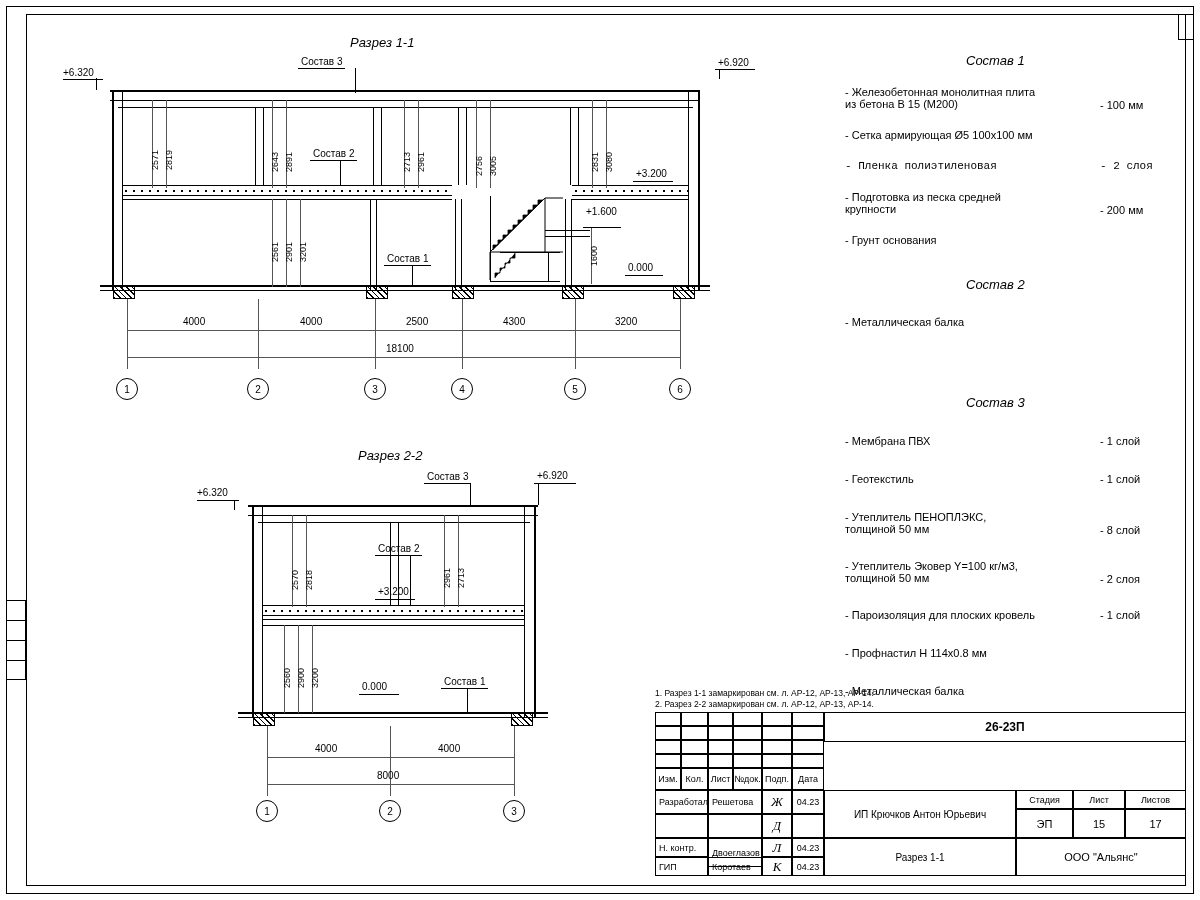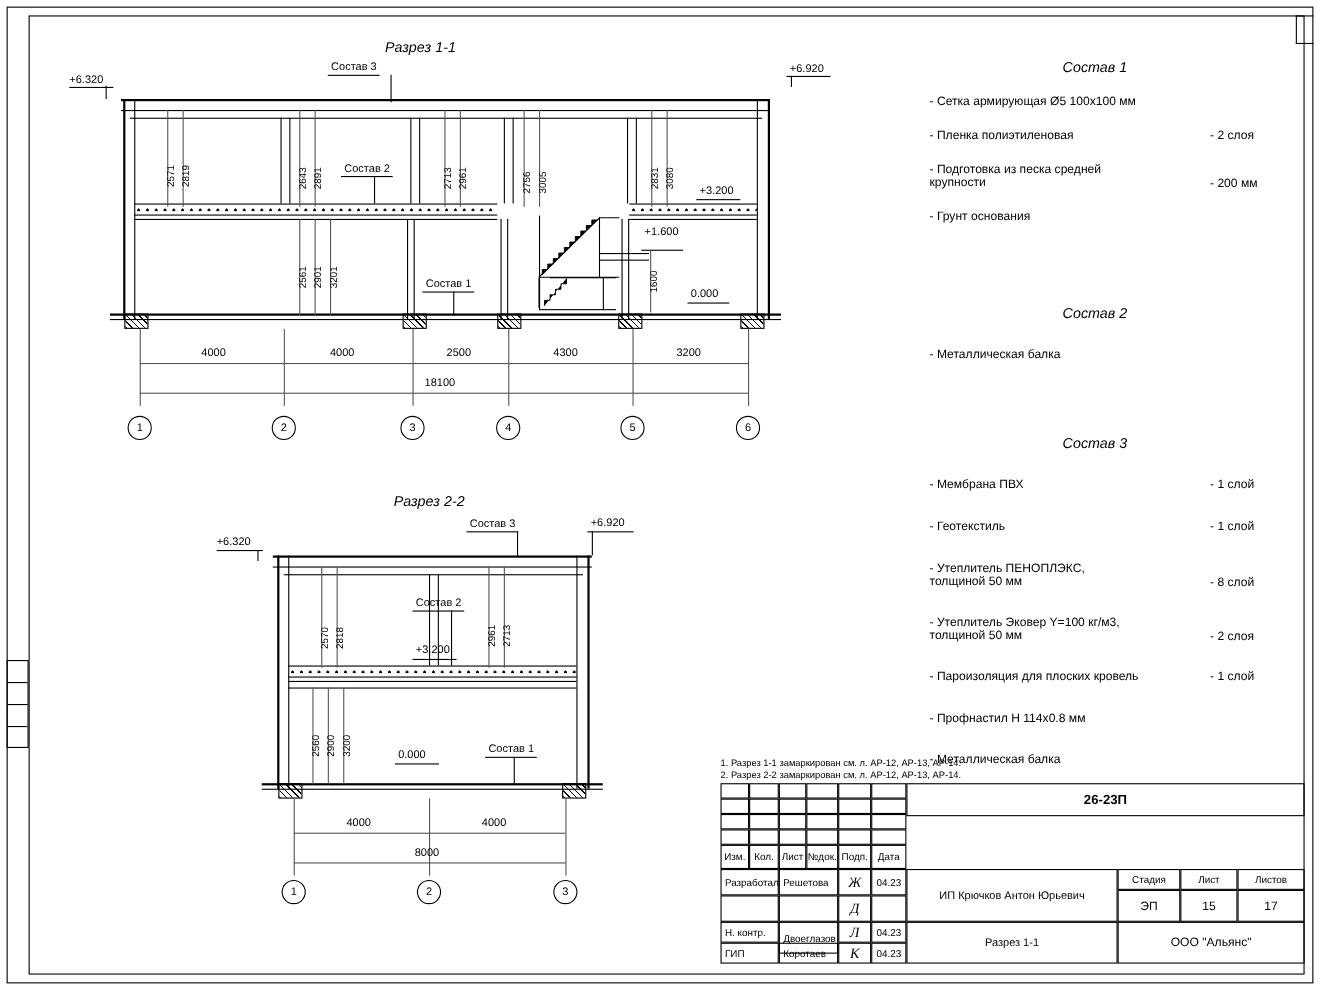--- a/index.html
+++ b/index.html
@@ -291,22 +291,24 @@
 
   <div class="h-thin" style="left:267px; top:784px; width:247px;"></div>
   <div class="dim" style="left:377px; top:770px;">8000</div>
 
   <div class="bub" style="left:256px; top:800px;">1</div>
   <div class="bub" style="left:379px; top:800px;">2</div>
   <div class="bub" style="left:503px; top:800px;">3</div>
 
   <div class="t spec-title" style="left:966px; top:53px;">Состав 1</div>
   <div class="spec" style="left:845px; top:86px; width:340px;">
+    <div class="spec-row" style="height:34px;"><span class="spec-name" style="white-space:pre-line;">- Железобетонная  монолитная плита
+  из бетона В 15 (М200)</span><span class="spec-val" style="top:13px;">- 100 мм</span></div>
     <div class="spec-row" style="height:22px;"><span class="spec-name">- Сетка армирующая Ø5 100х100 мм</span><span class="spec-val"></span></div>
-    <div class="spec-row" style="height:22px;"><span class="spec-name">- Пленка полиэтиленовая</span><span class="spec-val">-  2 слоя</span></div>
+    <div class="spec-row" style="height:22px;font-family:Liberation Mono, monospace;"><span class="spec-name">- Пленка полиэтиленовая</span><span class="spec-val">-  2 слоя</span></div>
     <div class="spec-row" style="height:34px;"><span class="spec-name" style="white-space:pre-line;">- Подготовка из песка средней
   крупности</span><span class="spec-val" style="top:13px;">- 200 мм</span></div>
     <div class="spec-row" style="height:22px;"><span class="spec-name">- Грунт основания</span><span class="spec-val"></span></div>
   </div>
 
   <div class="t spec-title" style="left:966px; top:277px;">Состав 2</div>
   <div class="spec" style="left:845px; top:316px; width:340px;">
     <div class="spec-row" style="height:22px;"><span class="spec-name">- Металлическая балка</span><span class="spec-val"></span></div>
   </div>
 

